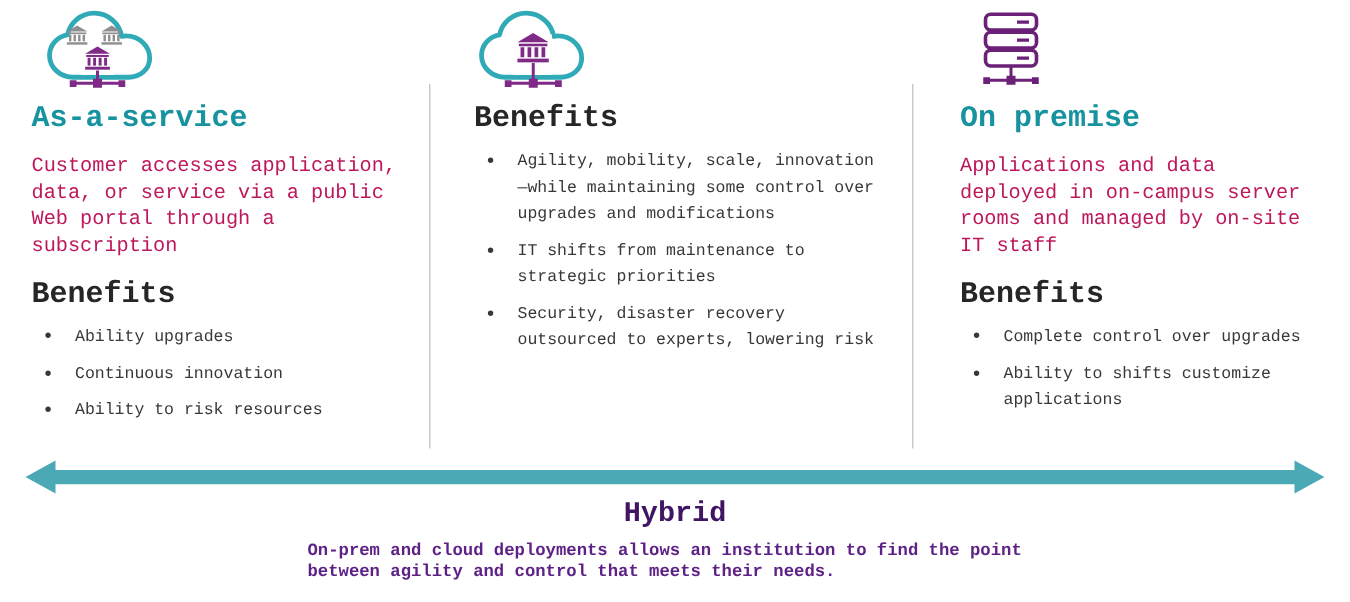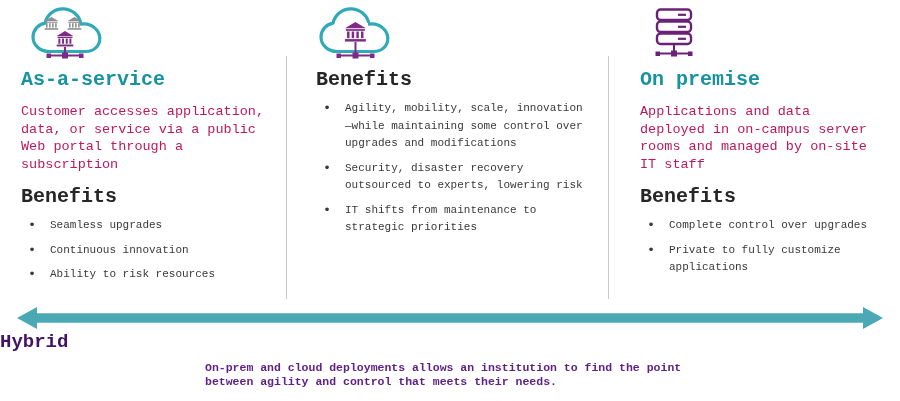--- a/index.html
+++ b/index.html
@@ -26,21 +26,21 @@
     font-size:11px;line-height:17.5px;color:#383838;
   }
   ul.bullets li::before{
     content:"•";position:absolute;left:7px;top:0;color:#383838;font-size:13.5px;
   }
   .divider{position:absolute;top:56px;width:1px;height:243px;background:#C9C9C9;}
   .divider-1{left:286px;}
   .divider-2{left:608px;}
   .hybrid-arrow{position:absolute;left:16px;top:306px;width:868px;height:24px;}
   .hybrid-title{
-    position:absolute;left:0;top:331px;width:100%;text-align:left;margin:0;
+    position:absolute;left:0;top:331px;width:100%;text-align:center;margin:0;
     font-size:19px;font-weight:bold;color:#401563;
   }
   .hybrid-desc{
     position:absolute;left:50%;top:361px;transform:translateX(-50%);width:490px;
     text-align:left;margin:0;font-size:11.5px;line-height:13.5px;font-weight:bold;color:#5E2287;
   }
   svg{display:block;}
 </style>
 </head>
 <body>
@@ -85,21 +85,21 @@
           <rect x="33" y="46.5" width="6" height="6" stroke="none"></rect>
           <rect x="17.5" y="47.5" width="4.5" height="4.5" stroke="none"></rect>
           <rect x="50" y="47.5" width="4.5" height="4.5" stroke="none"></rect>
         </g>
       </svg>
     </div>
     <h2 class="col-title">As-a-service</h2>
     <p class="col-desc">Customer accesses application, data, or service via a public Web portal through a subscription</p>
     <h3 class="benefits">Benefits</h3>
     <ul class="bullets">
-      <li>Seamless upgrades</li>
+      <li>Ability upgrades</li>
       <li>Continuous innovation</li>
       <li>Ability to risk resources</li>
     </ul>
   </div>
 
   <div class="divider divider-1"></div>
 
   <div class="col col-2">
     <div class="icon-wrap">
       <svg width="78" height="56" viewBox="0 0 78 56">
@@ -119,22 +119,22 @@
           <line x1="22" y1="49.5" x2="55" y2="49.5"></line>
           <rect x="35.5" y="46.5" width="6" height="6" stroke="none"></rect>
           <rect x="19.5" y="47.5" width="4.5" height="4.5" stroke="none"></rect>
           <rect x="53" y="47.5" width="4.5" height="4.5" stroke="none"></rect>
         </g>
       </svg>
     </div>
     <h3 class="benefits">Benefits</h3>
     <ul class="bullets">
       <li>Agility, mobility, scale, innovation—while maintaining some control over upgrades and modifications</li>
+      <li>IT shifts from maintenance to strategic priorities</li>
       <li>Security, disaster recovery outsourced to experts, lowering risk</li>
-      <li>IT shifts from maintenance to strategic priorities</li>
     </ul>
   </div>
 
   <div class="divider divider-2"></div>
 
   <div class="col col-3">
     <div class="icon-wrap">
       <svg width="60" height="56" viewBox="0 0 60 56">
         <g fill="#ffffff" stroke="#6B2177" stroke-width="2.4">
           <rect x="12" y="3.5" width="34" height="10.5" rx="3.5"></rect>
@@ -153,21 +153,21 @@
           <rect x="10.5" y="45.5" width="4.5" height="4.5" stroke="none"></rect>
           <rect x="43" y="45.5" width="4.5" height="4.5" stroke="none"></rect>
         </g>
       </svg>
     </div>
     <h2 class="col-title">On premise</h2>
     <p class="col-desc">Applications and data deployed in on-campus server rooms and managed by on-site IT staff</p>
     <h3 class="benefits">Benefits</h3>
     <ul class="bullets">
       <li>Complete control over upgrades</li>
-      <li>Private to fully customize applications</li>
+      <li>Ability to shifts customize applications</li>
     </ul>
   </div>
 
   <div class="hybrid-arrow">
     <svg width="868" height="24" viewBox="0 0 868 24" preserveAspectRatio="none">
       <line x1="18" y1="12" x2="850" y2="12" stroke="#4BA9B5" stroke-width="9.5"></line>
       <polygon points="21,1 21,23 1,12" fill="#4BA9B5"></polygon>
       <polygon points="847,1 847,23 867,12" fill="#4BA9B5"></polygon>
     </svg>
   </div>

